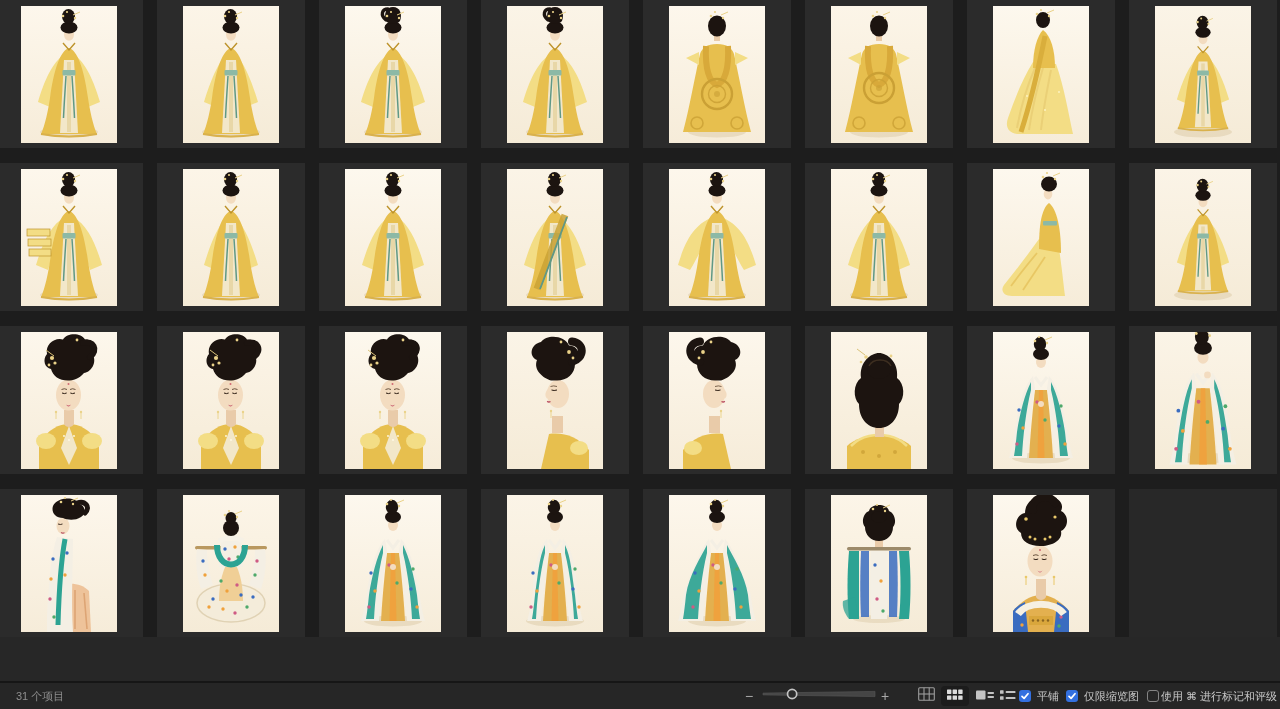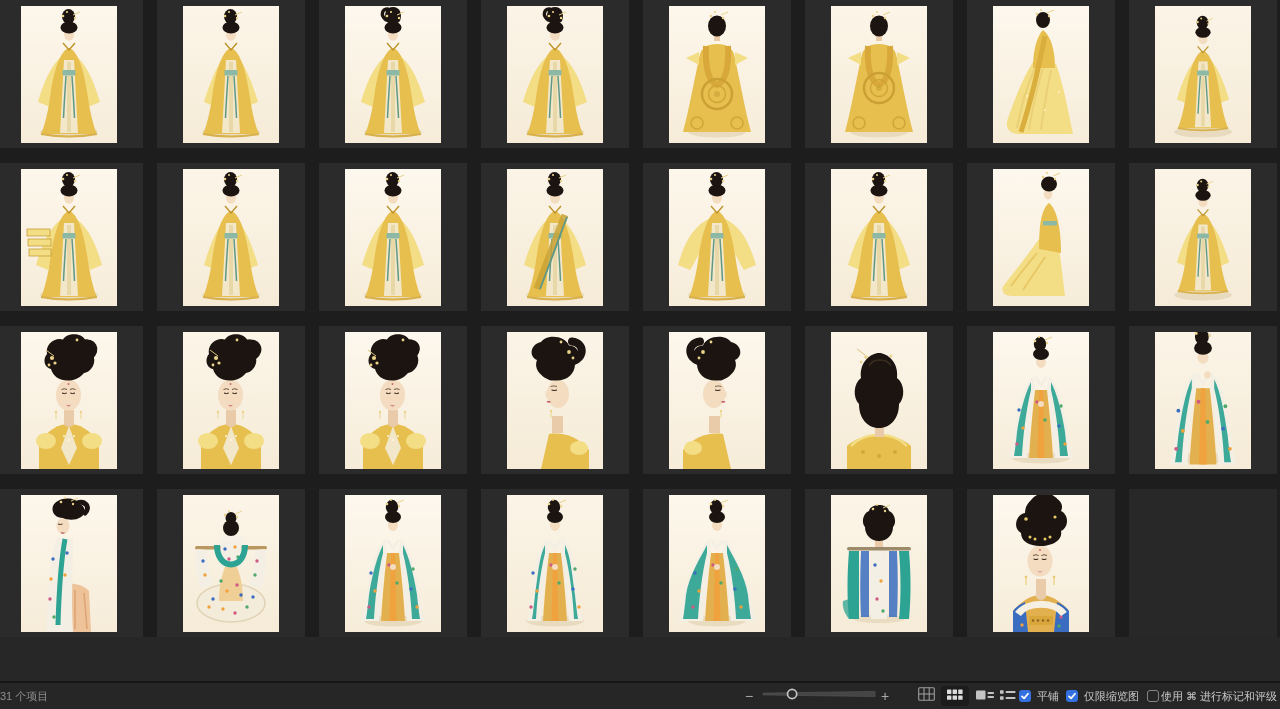--- a/index.html
+++ b/index.html
@@ -1098,21 +1098,21 @@
     <circle cx="61" cy="82" r="1.3" fill="#e9c86a"></circle>
         <path d="M61,83 L61,90" stroke="#e9c86a" stroke-width="1"></path>
       </svg>
     </div>
     <div class="tile empty" style="left: 1129px; top: 489px;"></div>
   </div>
 
 <div id="below-grid"></div>
 
 <div id="statusbar">
-  <div class="sb sb-label" style="left:0">31 个项目</div>
+  <div class="sb sb-label" style="left:16px">31 个项目</div>
 
   <div class="sb zoom-btn" style="left:741px">−</div>
 
   <div class="sb" style="left:762px">
     <svg width="114" height="18" viewBox="0 0 114 18">
       <polygon points="1,8.1 113,6.4 113,11.6 1,9.9" fill="#454545" stroke="#585858" stroke-width="0.6"></polygon>
       <circle id="zoom-handle" cx="30.12" cy="9" r="4.6" fill="#2c2c2c" stroke="#c4c4c4" stroke-width="1.7"></circle>
     </svg>
   </div>
 

